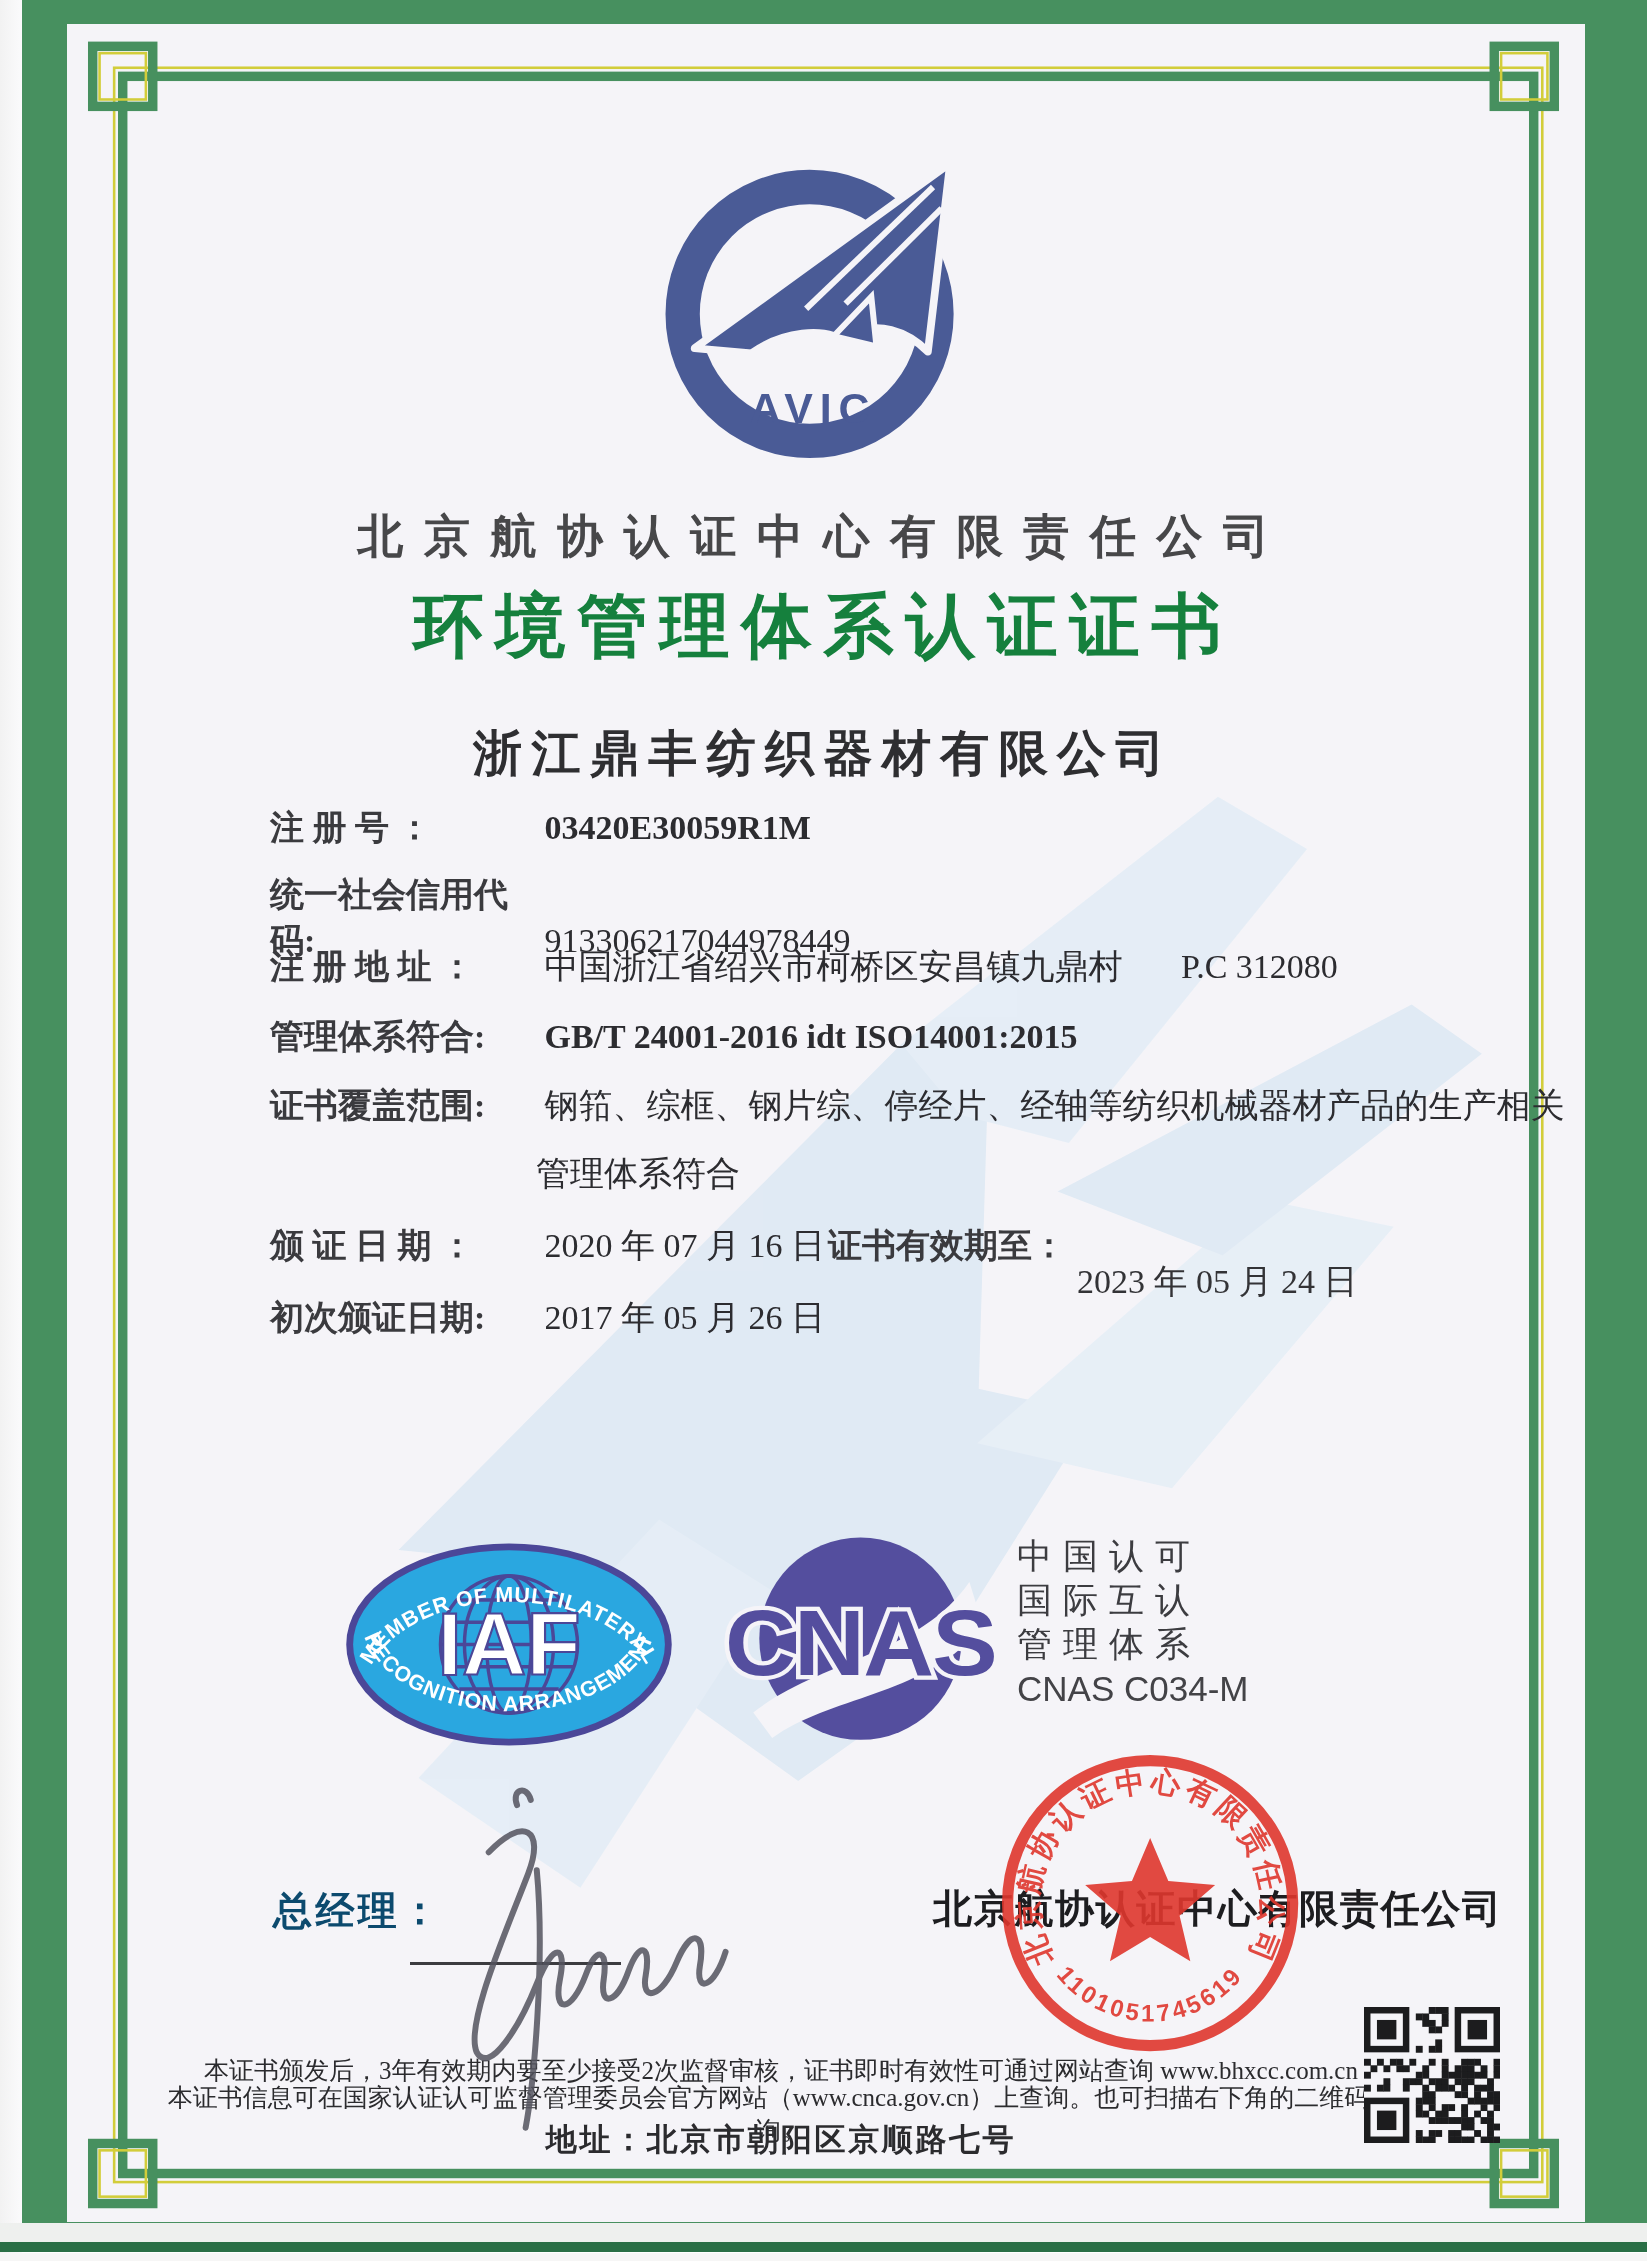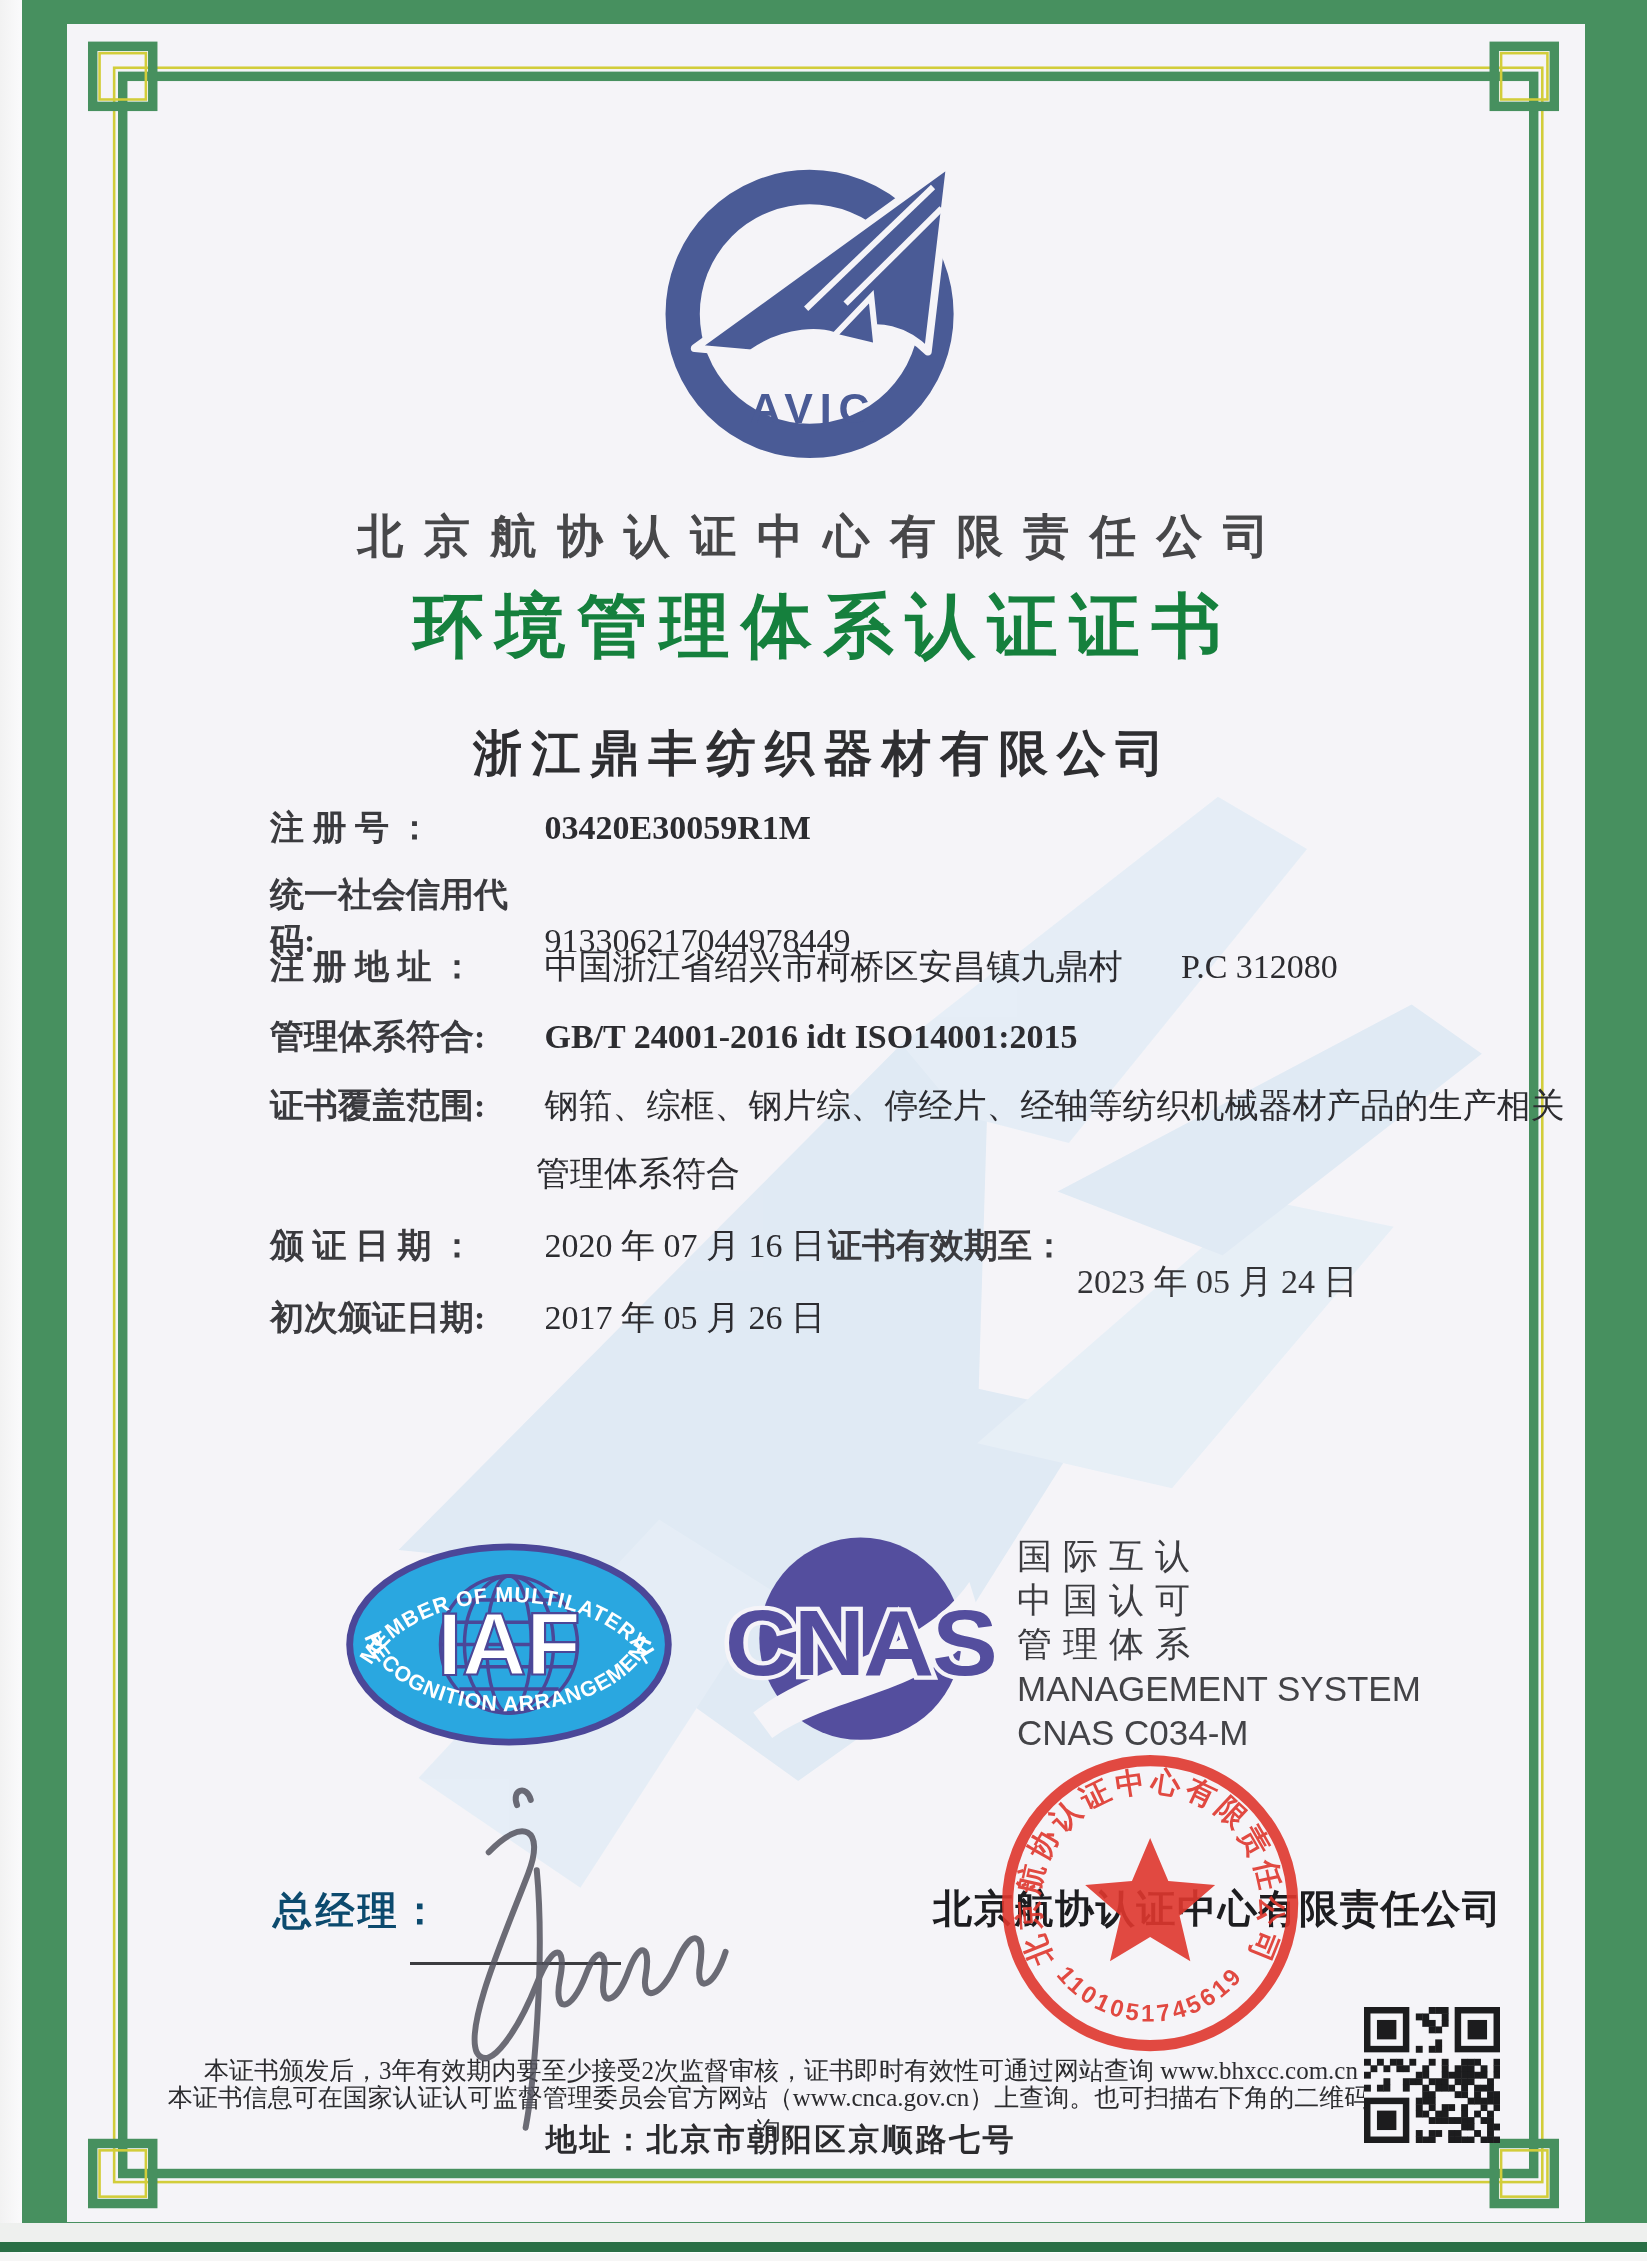--- a/index.html
+++ b/index.html
@@ -159,24 +159,23 @@
       <text x="196" y="158" text-anchor="middle" font-family="Liberation Sans, DejaVu Sans, sans-serif" font-size="104" font-weight="bold" fill="#ffffff" stroke="#4b4798" stroke-width="2.5">IAF</text>
     </svg>
 
     <svg class="logo-svg" style="left:719px;top:1534px;width:283px;height:223px;" viewBox="0 0 330 260">
       <circle cx="165" cy="122" r="118" fill="#544e9e"></circle>
       <path d="M40,208 C120,146 232,142 292,56 L302,88 C306,100 304,108 300,116 C236,188 128,190 62,238 Z" fill="#f5f4f8"></path>
       <text x="165" y="164" text-anchor="middle" font-family="Liberation Sans, DejaVu Sans, sans-serif" font-size="108" font-weight="bold" letter-spacing="-2" fill="#544e9e" stroke="#f5f4f8" stroke-width="10" paint-order="stroke" textLength="316" lengthAdjust="spacingAndGlyphs">CNAS</text>
     </svg>
 
     <div class="accred">
+      <div class="zh">中国认可</div>
       <div class="zh">国际互认</div>
-      <div class="zh">中国认可</div>
       <div class="zh">管理体系</div>
-      <div class="en">MANAGEMENT SYSTEM</div>
       <div class="en">CNAS C034-M</div>
     </div>
 
     <div class="abs gm-label">总经理：</div>
     <svg class="sig-svg" viewBox="0 0 430 430">
       <g fill="none" stroke="#54545f" stroke-width="7" stroke-linecap="round" opacity="0.85">
         <path d="M183,42 C176,24 194,18 199,36"></path>
         <path d="M150,97 C190,55 216,70 196,122 C170,190 122,298 136,330 C151,357 186,300 206,250 C226,200 241,205 233,245 C225,285 246,285 263,240 C276,205 289,210 284,245 C279,278 299,275 313,235 C326,200 339,205 333,240 C327,272 351,268 369,225 C386,185 403,190 396,230 C391,262 413,255 426,213"></path>
         <path d="M206,118 C216,225 202,370 193,418"></path>
       </g>

